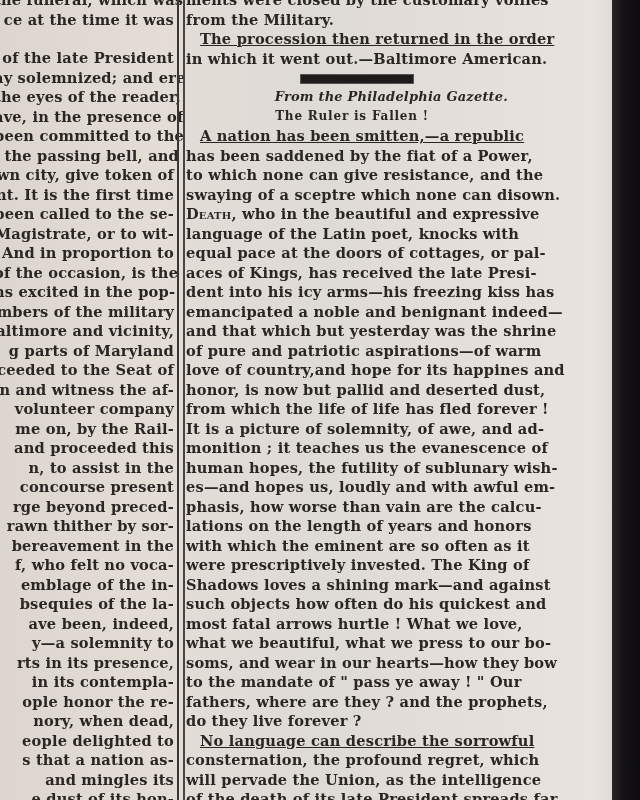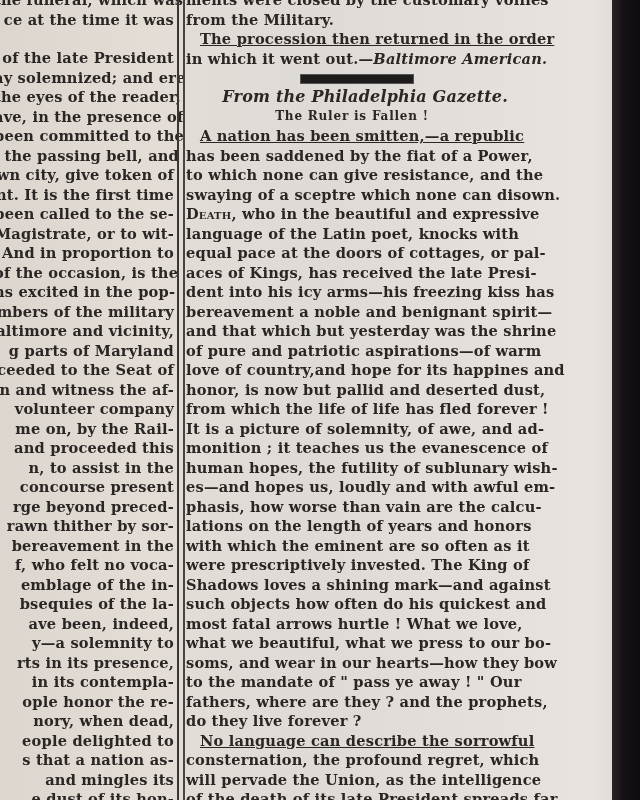--- a/index.html
+++ b/index.html
@@ -30,26 +30,26 @@
     .just { text-align:justify; text-align-last:justify; }
     .rule {
       position:absolute; top:0; width:2px; height:800px; background:#3b3633;
     }
     .rule.r1 { left:177px; }
     .rule.r2 { left:183px; width:1.5px; background:#4a4440; }
     .ornament {
       display:block; margin:6px 0 4px 114px; width:112px; height:8px;
       background:#1e1b1a; border:1px solid #555;
     }
-    .source { display:block; text-align:right; font-style:italic; font-size:16px; line-height:18px; padding-right:10px; font-weight:bold; }
+    .source { display:block; text-align:right; font-style:italic; font-size:13px; line-height:18px; padding-right:10px; font-weight:bold; }
     .headline { display:block; text-align:center; font-size:12px; font-weight:bold; line-height:20px; letter-spacing:0.8px; }
     .indent { padding-left:14px;text-decoration:underline; }
     .gap { display:block; height:19px; }
     .smallcaps { font-variant:small-caps; }
-    .ital { font-style:italic; }
+    .ital { }
   </style>
 </head>
 <body>
 
 <div class="page">
 
   <div class="col col-left" id="left-col">
       <span class="line">the funeral, which was</span>
       <span class="line">ce at the time it was</span>
       <span class="gap"></span>
@@ -108,21 +108,21 @@
     <div id="p1">
         <span class="line just indent">A nation has been smitten,—a republic</span>
         <span class="line just">has been saddened by the fiat of a Power,</span>
         <span class="line just">to which none can give resistance, and the</span>
         <span class="line just">swaying of a sceptre which none can disown.</span>
         <span class="line just"><span class="smallcaps">Death</span>, who in the beautiful and expressive</span>
         <span class="line just">language of the Latin poet, knocks with</span>
         <span class="line just">equal pace at the doors of cottages, or pal-</span>
         <span class="line just">aces of Kings, has received the late Presi-</span>
         <span class="line just">dent into his icy arms—his freezing kiss has</span>
-        <span class="line just">bereavement a noble and benignant spirit—</span>
+        <span class="line just">emancipated a noble and benignant indeed—</span>
         <span class="line just">and that which but yesterday was the shrine</span>
         <span class="line just">of pure and patriotic aspirations—of warm</span>
         <span class="line just">love of country,and hope for its happines and</span>
         <span class="line just">honor, is now but pallid and deserted dust,</span>
         <span class="line just">from which the life of life has fled forever !</span>
         <span class="line just">It is a picture of solemnity, of awe, and ad-</span>
         <span class="line just">monition ; it teaches us the evanescence of</span>
         <span class="line just">human hopes, the futility of sublunary wish-</span>
         <span class="line just">es—and hopes us, loudly and with awful em-</span>
         <span class="line just">phasis, how worse than vain are the calcu-</span>

